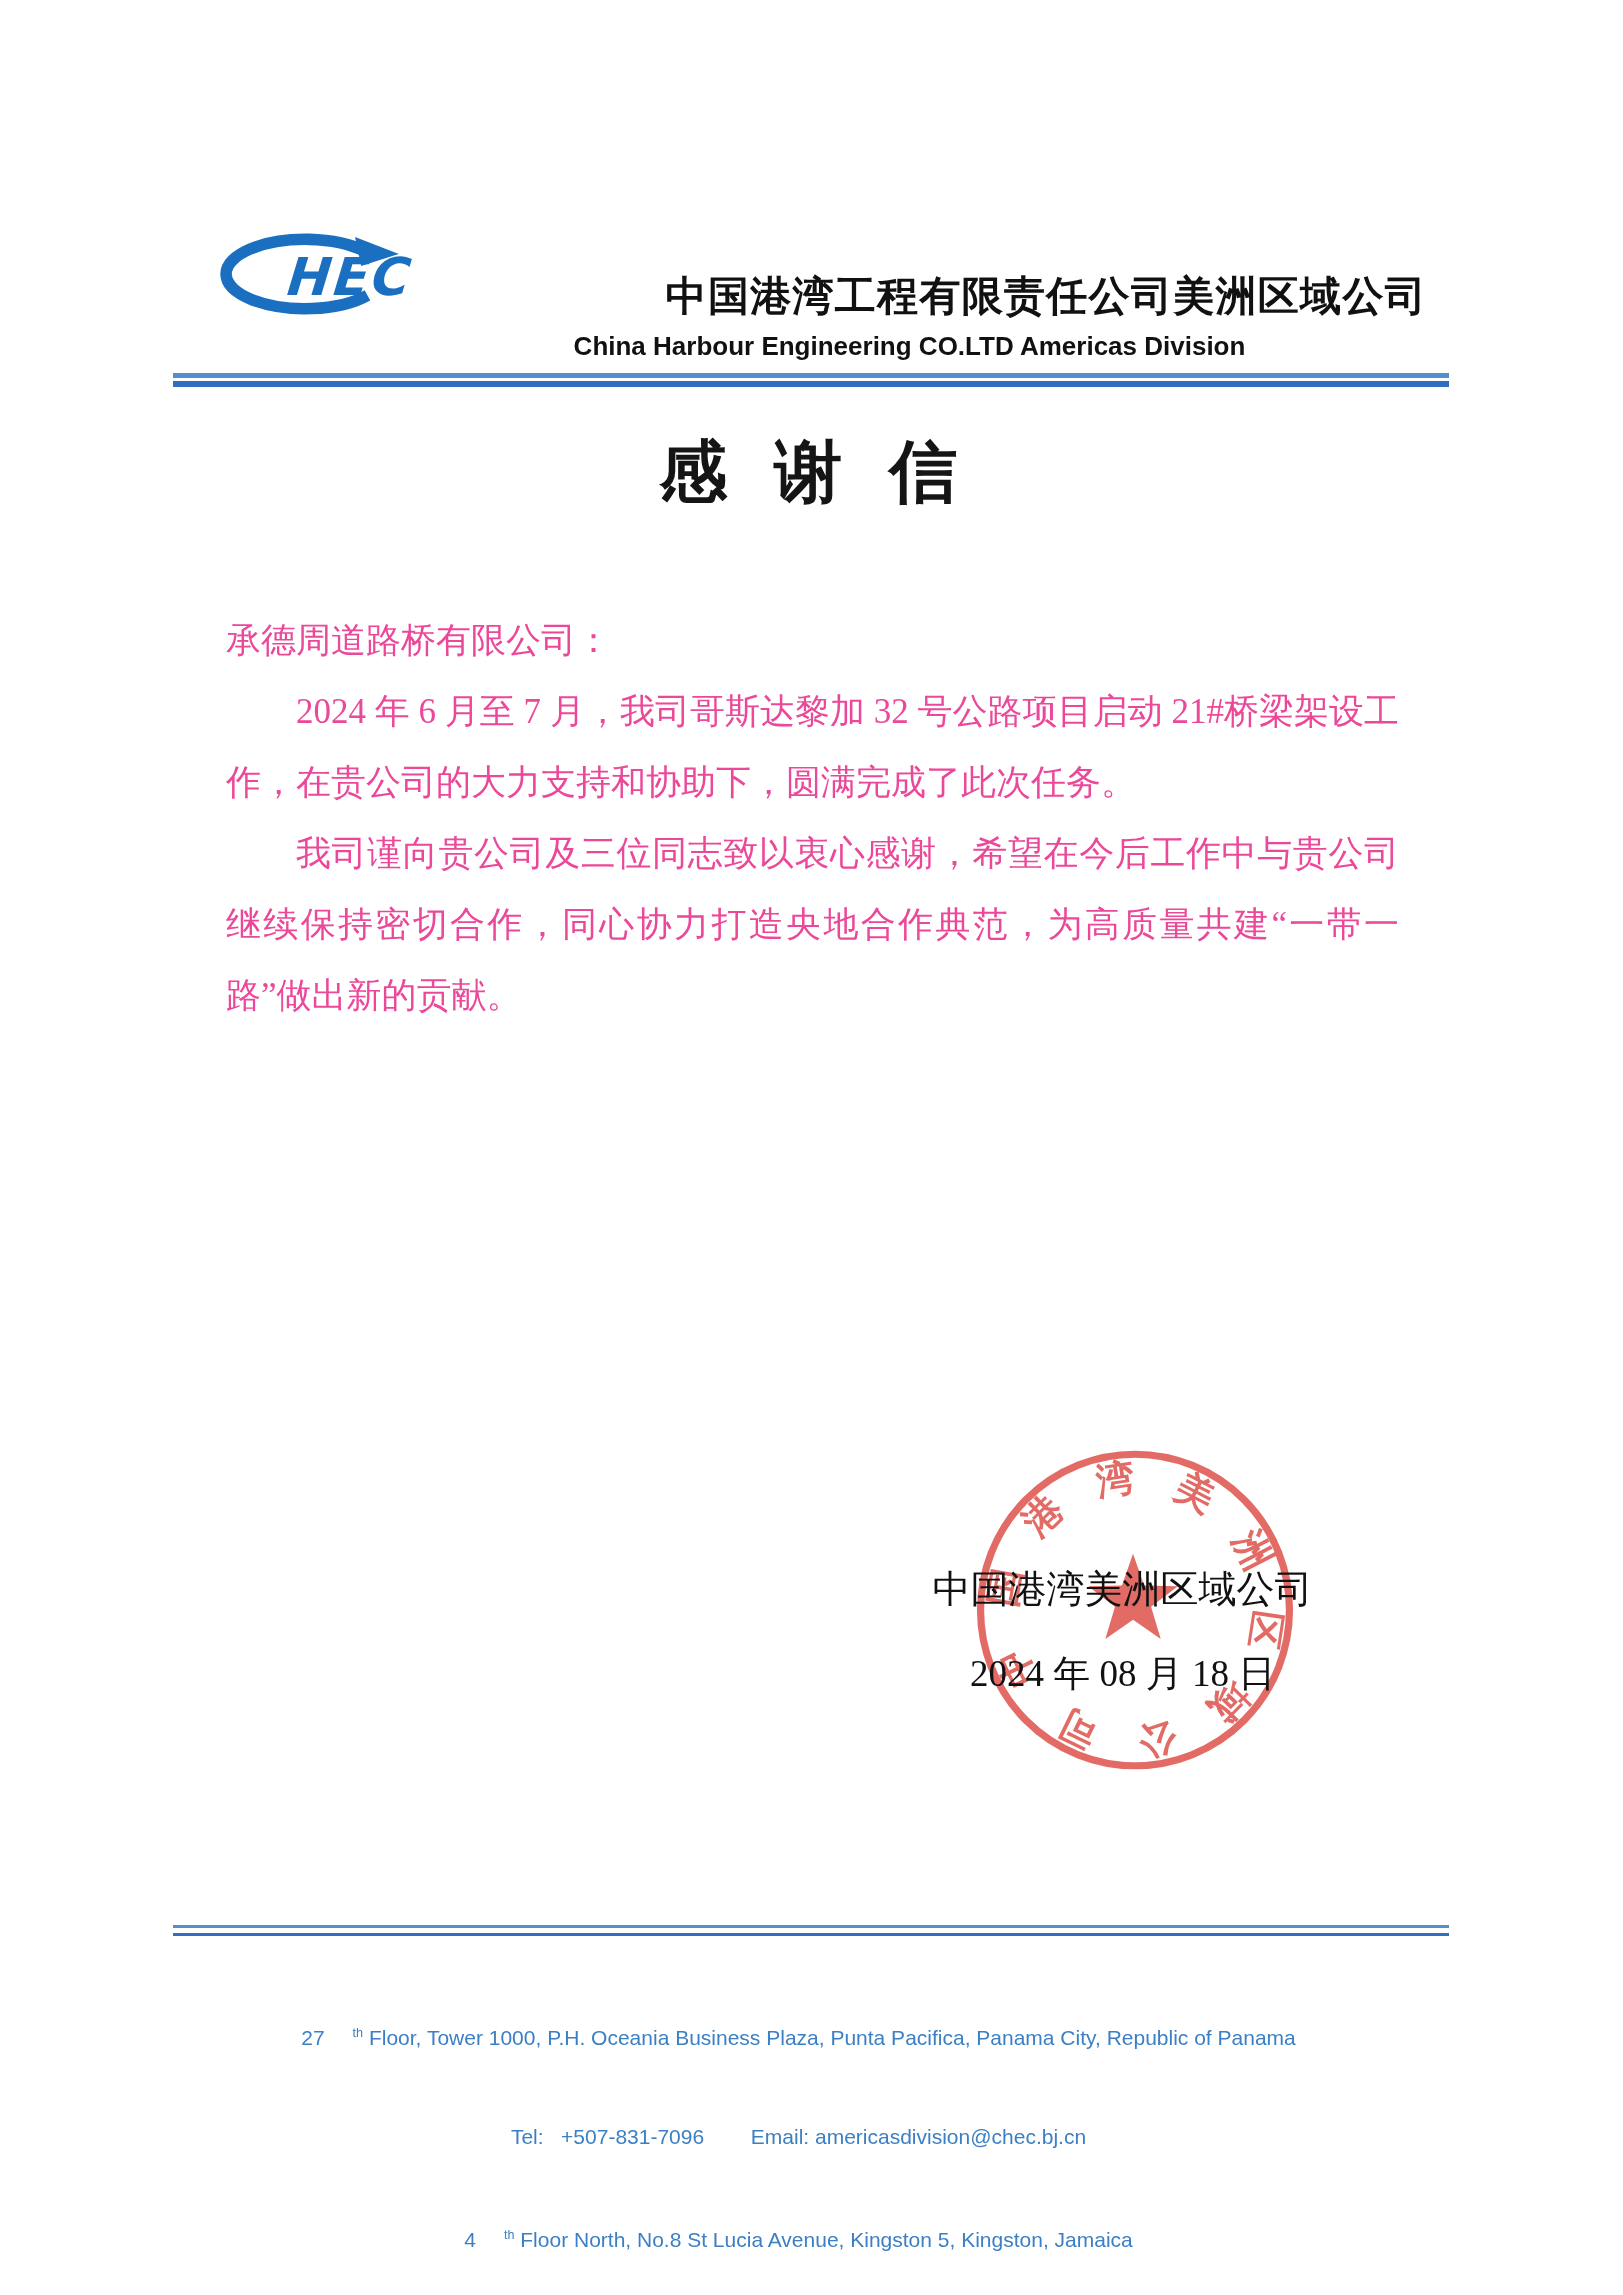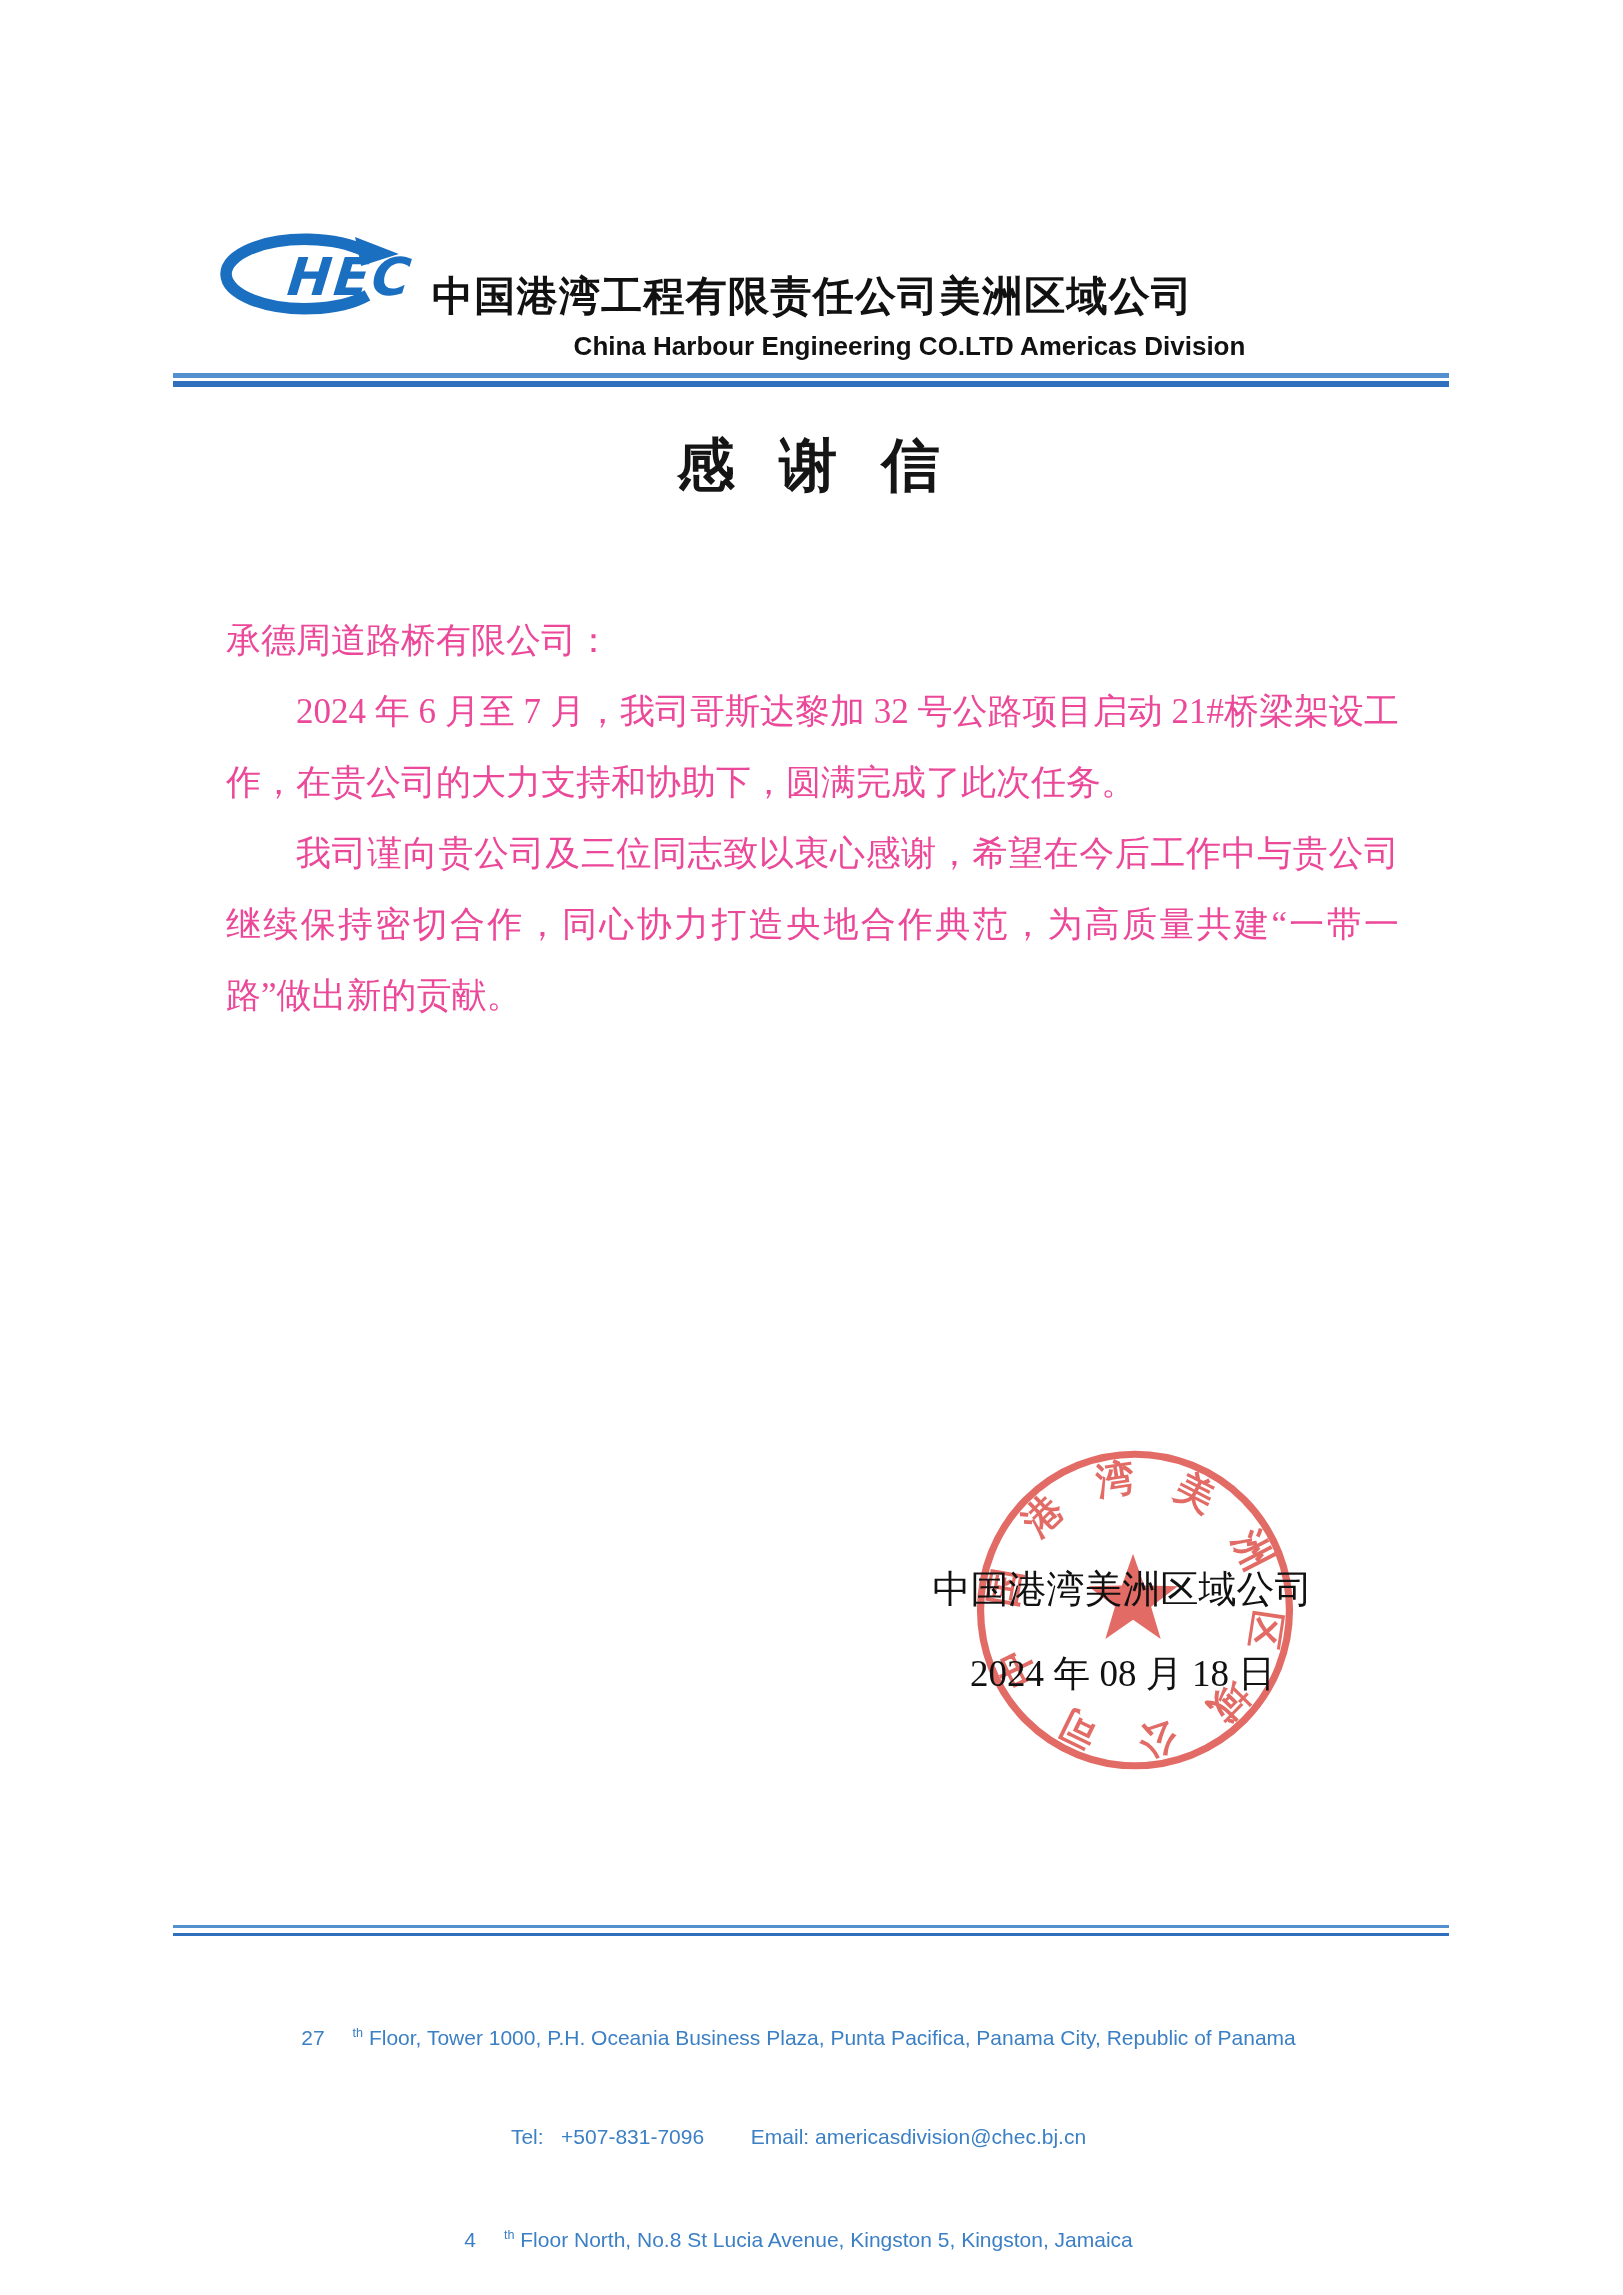--- a/index.html
+++ b/index.html
@@ -21,21 +21,21 @@
     left: 220px;
     top: 228px;
     width: 219px;
     height: 92px;
   }
   .company-cn {
     position: absolute;
     left: 432px;
     top: 271px;
     width: 995px;
-    text-align: left;
+    text-align: right;
     font-size: 41px;
     font-weight: bold;
     letter-spacing: 1.3px;
     line-height: 51px;
     color: #111;
   }
   .company-en {
     position: absolute;
     left: 340px;
     top: 331px;
@@ -52,21 +52,21 @@
   .rule-top .l1 { height: 4.6px; background: #5490cf; }
   .rule-top .l2 { height: 5.2px; background: #2f6fbe; margin-top: 3.9px; }
 
   
   .letter-title {
     position: absolute;
     top: 427px;
     left: 0;
     width: 1623px;
     text-align: center;
-    font-size: 58px;
+    font-size: 68px;
     font-weight: bold;
     letter-spacing: 6.5px;
     word-spacing: 17px;
     color: #151515;
   }
 
   
   .letter-body {
     position: absolute;
     top: 605px;

